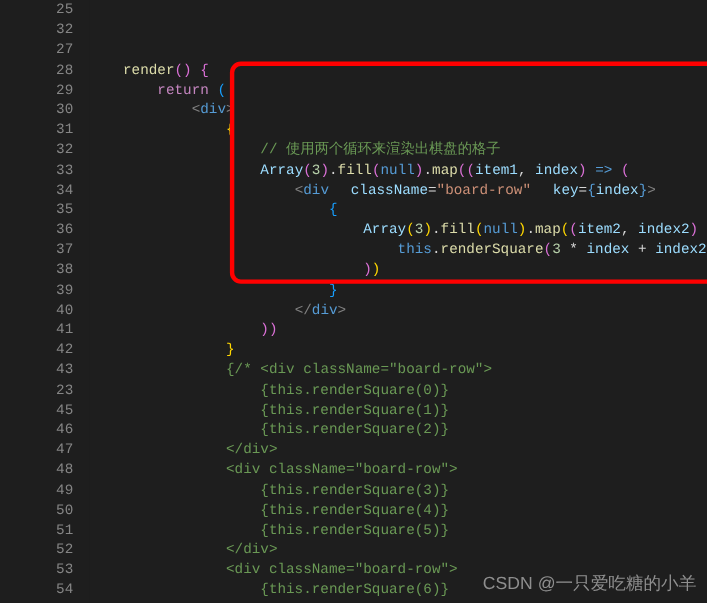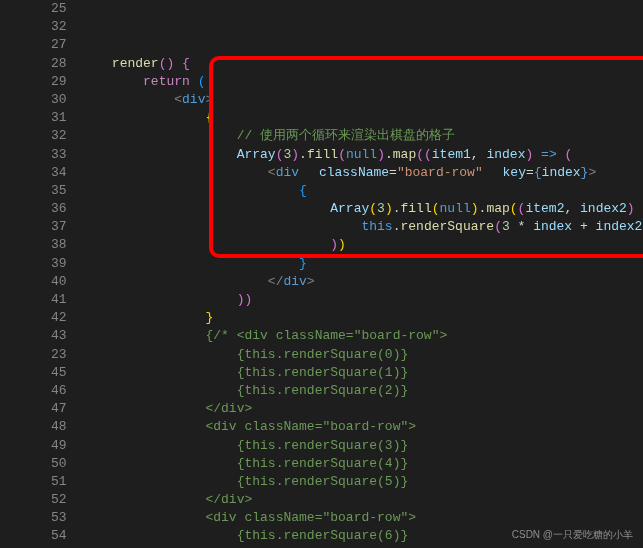--- a/index.html
+++ b/index.html
@@ -56,21 +56,21 @@
     border: 4px solid #ff0000;
     border-radius: 10px;
     pointer-events: none;
     z-index: 10;
   }
   .watermark {
     position: absolute;
     bottom: 6px;
     right: 10px;
     color: #aaaaaa;
-    font-size: 10px;
+    font-size: 16px;
     font-family: sans-serif;
     opacity: 0.8;
     z-index: 20;
   }
 </style>
 </head>
 <body>
 
 <div class="editor">
   <div class="gutter" id="gutter">

